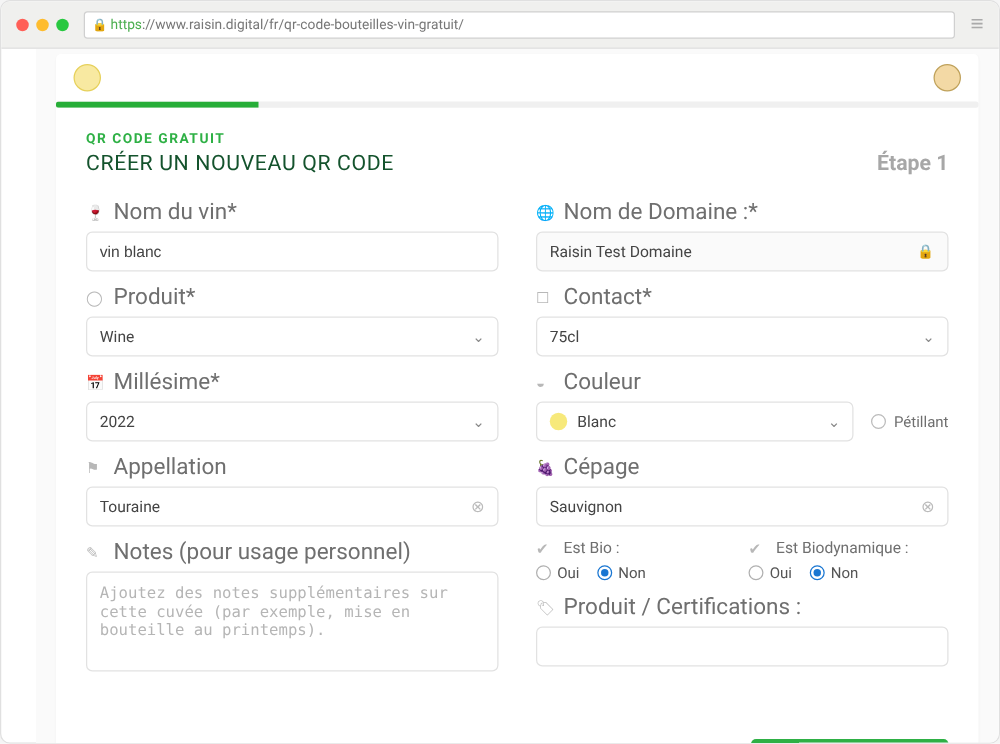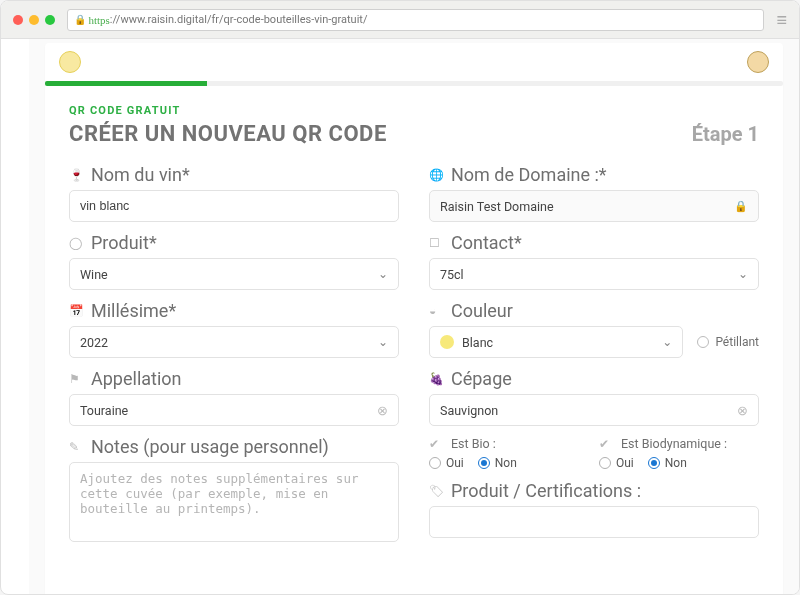--- a/index.html
+++ b/index.html
@@ -6,36 +6,36 @@
 body { font-family: -apple-system, BlinkMacSystemFont, "Segoe UI", Roboto, sans-serif; background: #f5f5f5; }
 .browser-frame { width: 800px; height: 595px; background: #fff; border-radius: 8px; overflow: hidden; border: 1px solid #e0e0e0; display: flex; flex-direction: column; }
 .browser-top { height: 38px; background: #f0f0ee; display: flex; align-items: center; padding: 0 12px; border-bottom: 1px solid #e0e0e0; }
 .traffic-lights { display: flex; gap: 6px; margin-right: 12px; }
 .traffic-lights span { width: 10px; height: 10px; border-radius: 50%; display: block; }
 .light-red { background: #ff5f57; }
 .light-yellow { background: #febc2e; }
 .light-green { background: #28c840; }
 .url-bar { flex: 1; height: 22px; background: #fff; border: 1px solid #d0d0d0; border-radius: 3px; display: flex; align-items: center; padding: 0 6px; font-size: 11px; color: #777; }
 .url-bar .lock { color: #4caf50; margin-right: 2px; font-size: 10px; }
-.url-bar .proto { color: #4caf50; font-family: Liberation Serif, serif; }
+.url-bar .proto { color: #4caf50; }
 .hamburger { margin-left: 12px; color: #aaa; font-size: 18px; cursor: pointer; }
 
 .content-scroll { flex: 1; overflow: auto; background: #fafafa; padding: 0 16px 16px; margin-left: 28px; }
 .card { background: #fff; border-radius: 4px; box-shadow: 0 1px 2px rgba(0,0,0,.04); margin-top: 4px; }
 .topbar { height: 38px; display:flex; align-items:center; justify-content:space-between; padding:0 14px;}
 .logo-stub{width:22px;height:22px;border-radius:50%;background:#f8e9a1;border:1px solid #e6d05a;}
 .avatar-stub{width:22px;height:22px;border-radius:50%;background:#f3d9a5;border:1px solid #bfa15a;}
 .progress-track{height:5px;background:#f0f0f0;border-radius:2px;overflow:hidden;}
 .progress-fill{height:100%;background:#27ae38;width:22%;}
 
 .card-inner{padding:18px 24px 18px;}
 .eyebrow{color:#2eb045;font-size:11px;font-weight:700;letter-spacing:1.2px;}
 .header-row{display:flex;align-items:baseline;justify-content:space-between;margin-top:4px;margin-bottom:18px;}
-.h1{font-size:22px;font-weight:700;color:#737373;letter-spacing:.5px;}
-.step{font-size:20px;font-weight:700;color:#a7a7a7;}
+.h1{font-size:17px;font-weight:400;color:#14532d;letter-spacing:.5px;}
+.step{font-size:17px;font-weight:700;color:#a7a7a7;}
 
 .form-grid{display:grid;grid-template-columns:1fr 1fr;gap:0 30px;}
 .field{margin-bottom:10px;}
 .field-label-row{display:flex;align-items:center;gap:8px;margin-bottom:5px;}
 .field-icon{width:14px;color:#b8b8b8;font-size:12px;line-height:1;}
 .field-label{font-size:18px;color:#6f6f6f;}
 .control{position:relative;width:100%;height:32px;border:1px solid #e2e2e2;border-radius:5px;background:#fff;font-size:12.5px;color:#444;padding:0 10px;display:flex;align-items:center;}
 textarea.control{height:80px;padding:8px 10px;resize:none;color:#444;}
 textarea.control::placeholder{color:#b5b5b5;}
 .control.text-input{outline:none;}

